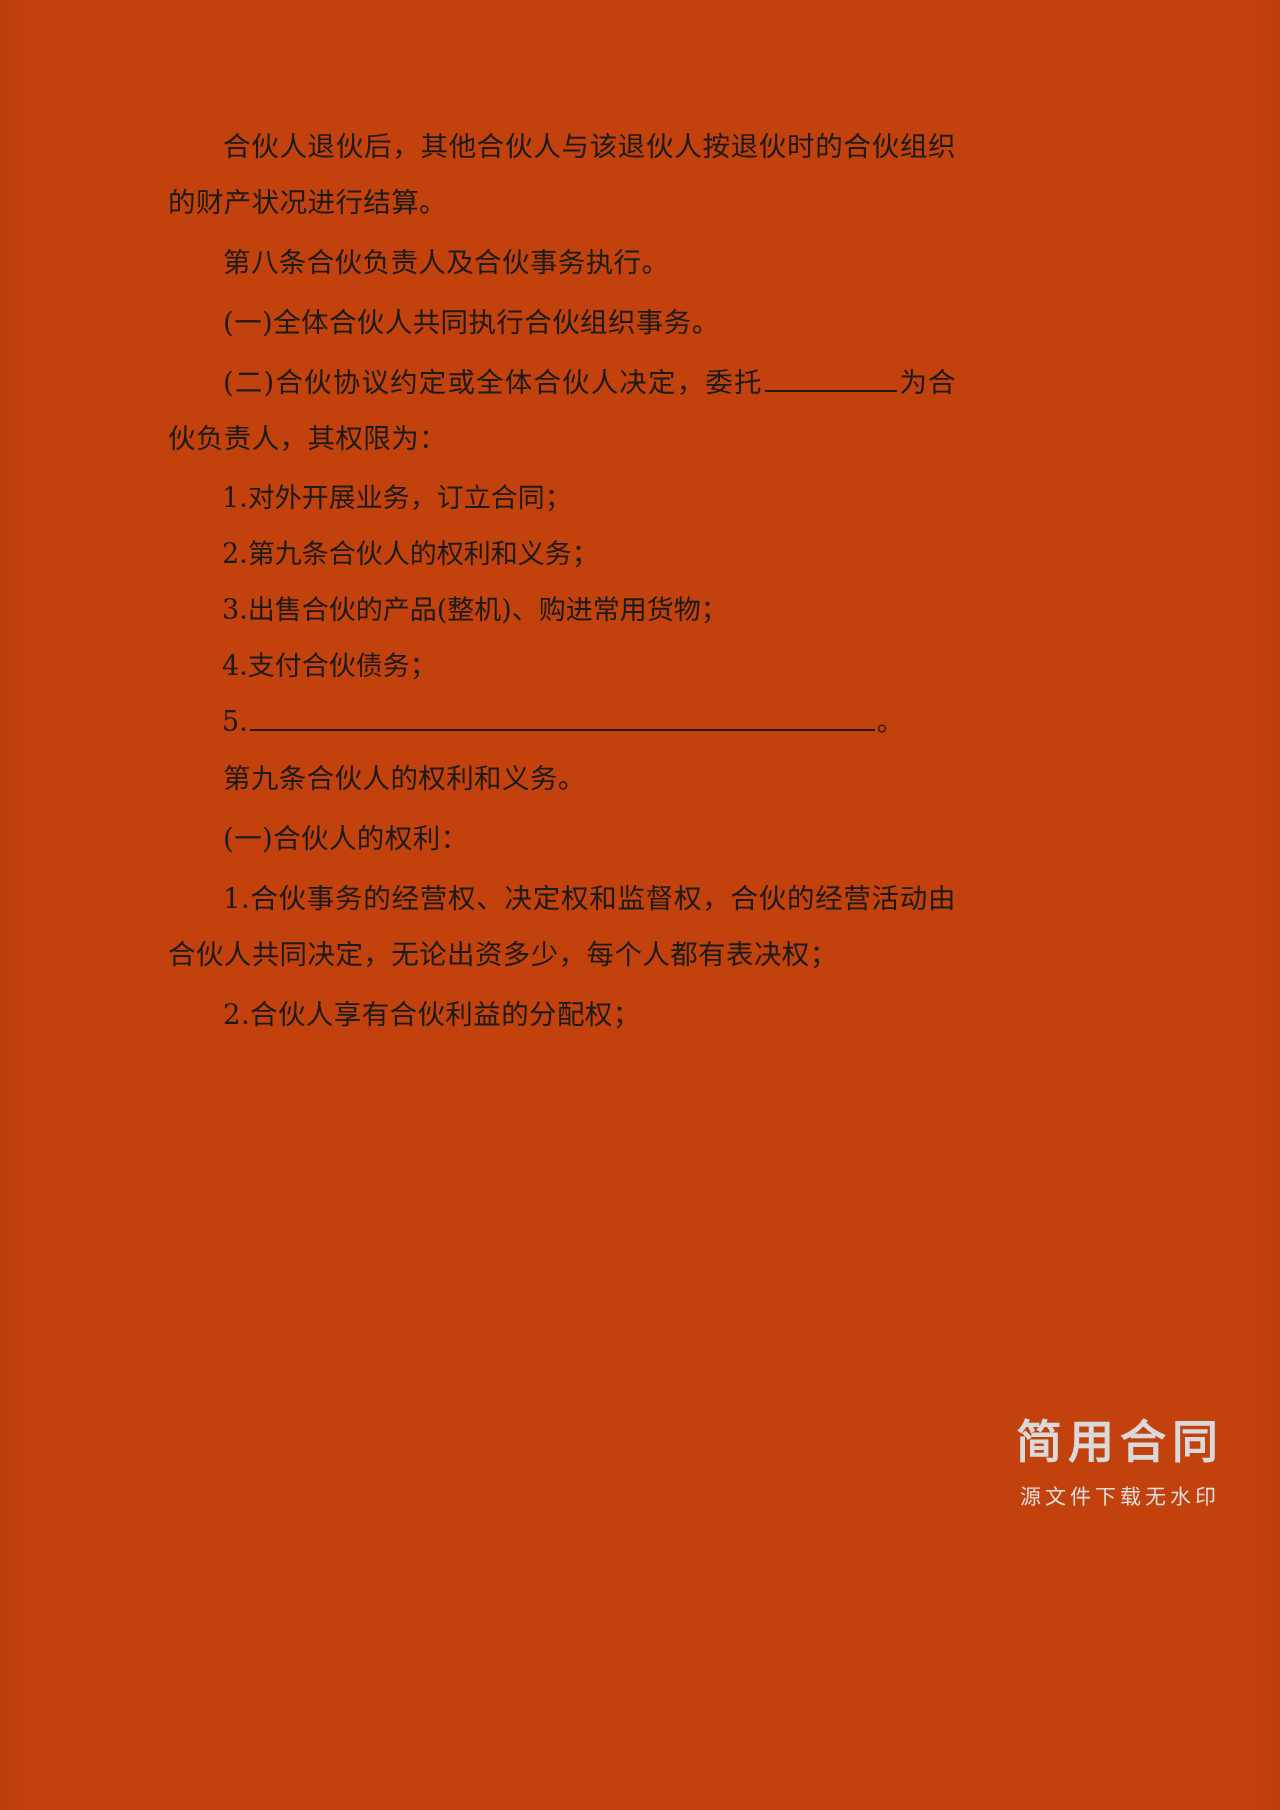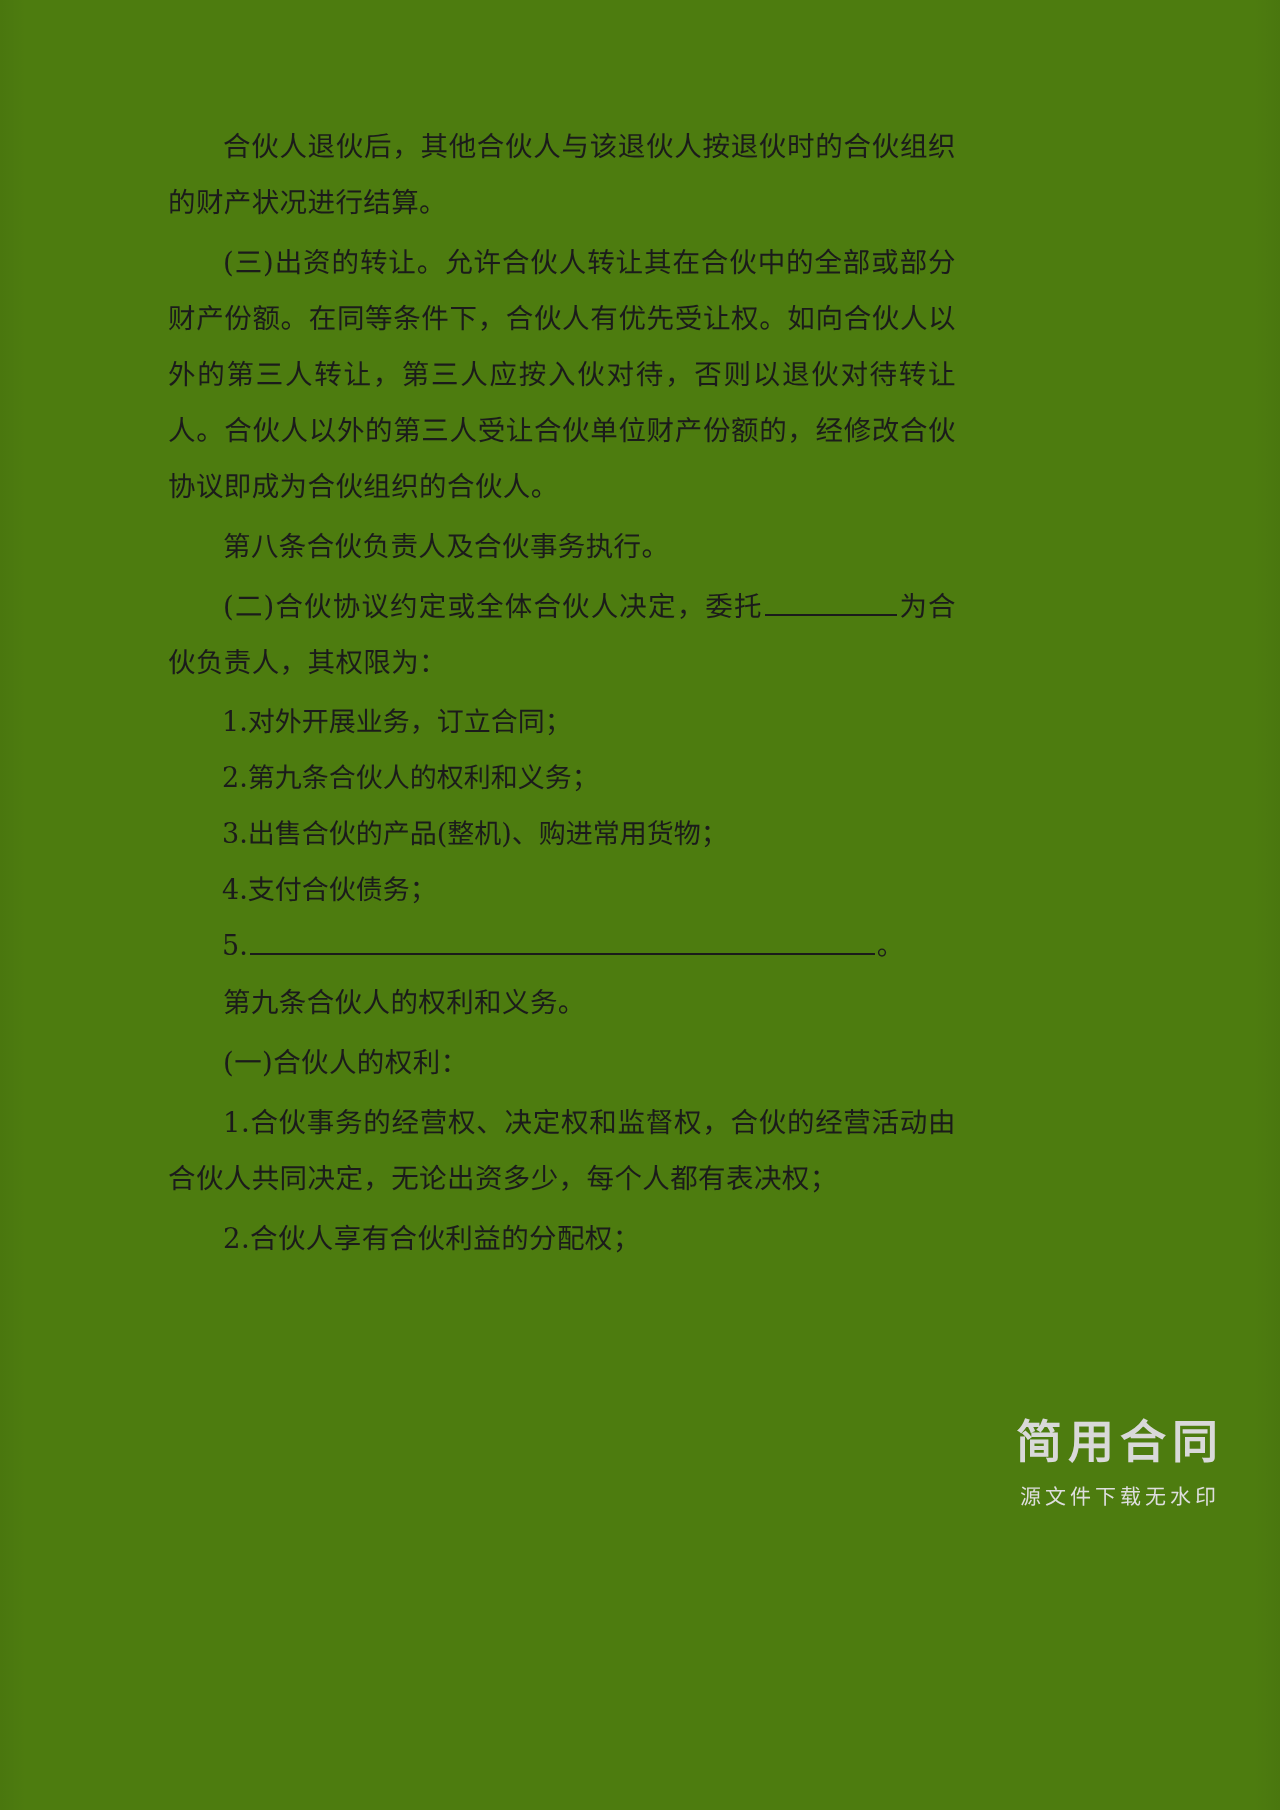--- a/index.html
+++ b/index.html
@@ -13,21 +13,21 @@
     height: 1810px;
     position: relative;
     overflow: hidden;
     font-family: "DejaVu Serif", "Liberation Serif", serif;
   }
 
   
   .page {
     position: absolute;
     inset: 0;
-    background: #4d7c0f;
+    background: #c2410c;
     
     box-shadow: inset 0 0 0 0 #fff;
   }
 
   .page::before,
   .page::after {
     content: "";
     position: absolute;
     top: 0;
     bottom: 0;
@@ -118,24 +118,24 @@
 </style>
 </head>
 <body>
 
 <div class="page">
 
   <div class="doc-body">
 
     <p class="para indent">合伙人退伙后，其他合伙人与该退伙人按退伙时的合伙组织的财产状况进行结算。</p>
 
-    <p class="para indent">(三)出资的转让。允许合伙人转让其在合伙中的全部或部分财产份额。在同等条件下，合伙人有优先受让权。如向合伙人以外的第三人转让，第三人应按入伙对待，否则以退伙对待转让人。合伙人以外的第三人受让合伙单位财产份额的，经修改合伙协议即成为合伙组织的合伙人。</p>
 
     <p class="para indent">第八条合伙负责人及合伙事务执行。</p>
 
+    <p class="para indent">(一)全体合伙人共同执行合伙组织事务。</p>
 
     <p class="para indent">
       <span>(二)合伙协议约定或全体合伙人决定，委托</span><span class="blank b-medium"></span><span>为合伙负责人，其权限为：</span>
     </p>
 
     <p class="item-line">
       <span class="num">1.</span><span>对外开展业务，订立合同；</span>
     </p>
 
     <p class="item-line">

